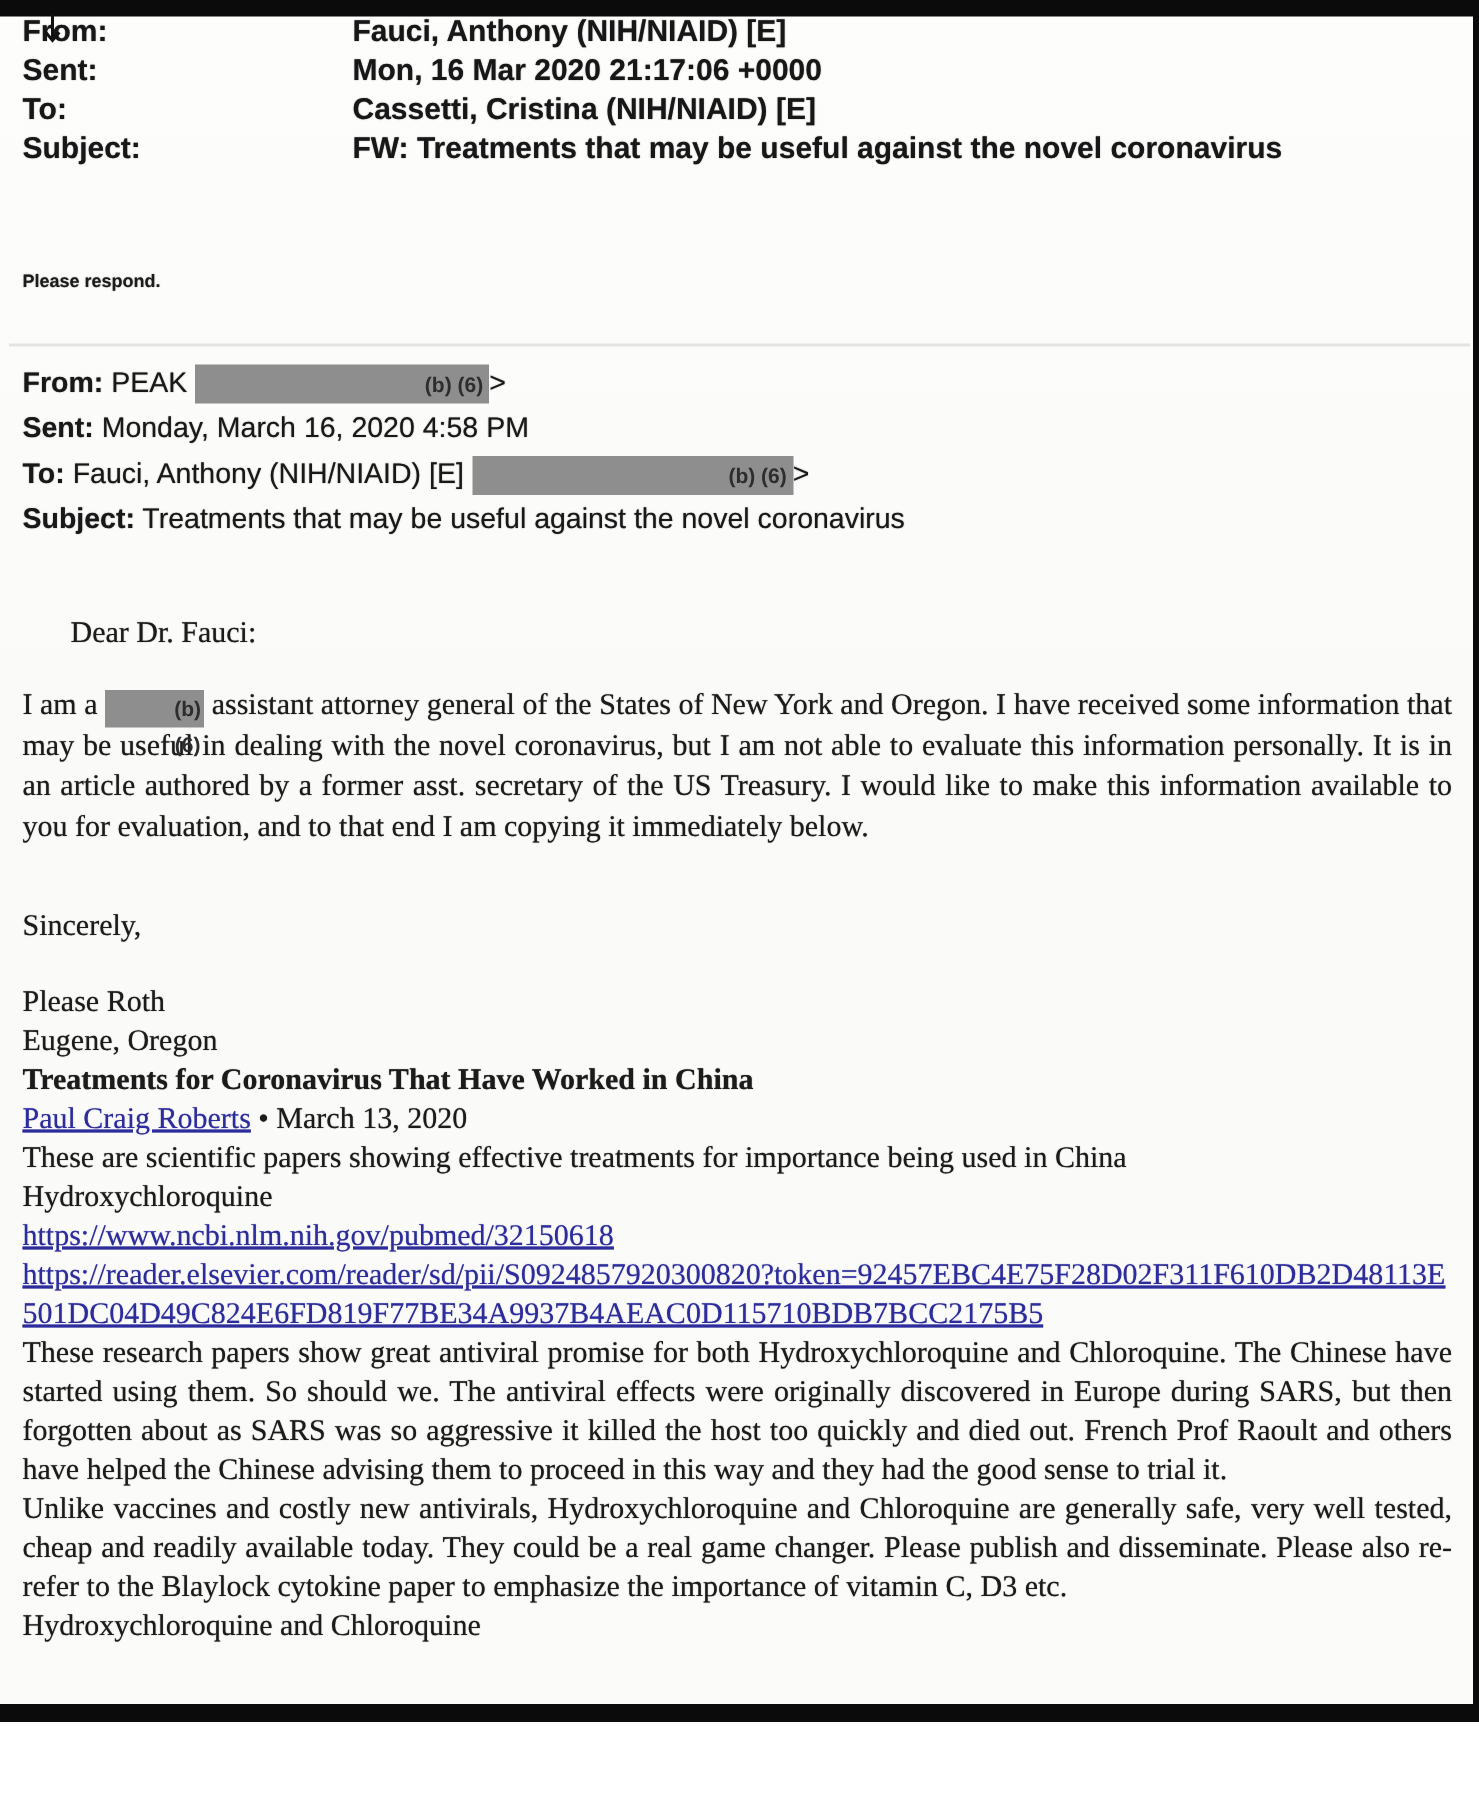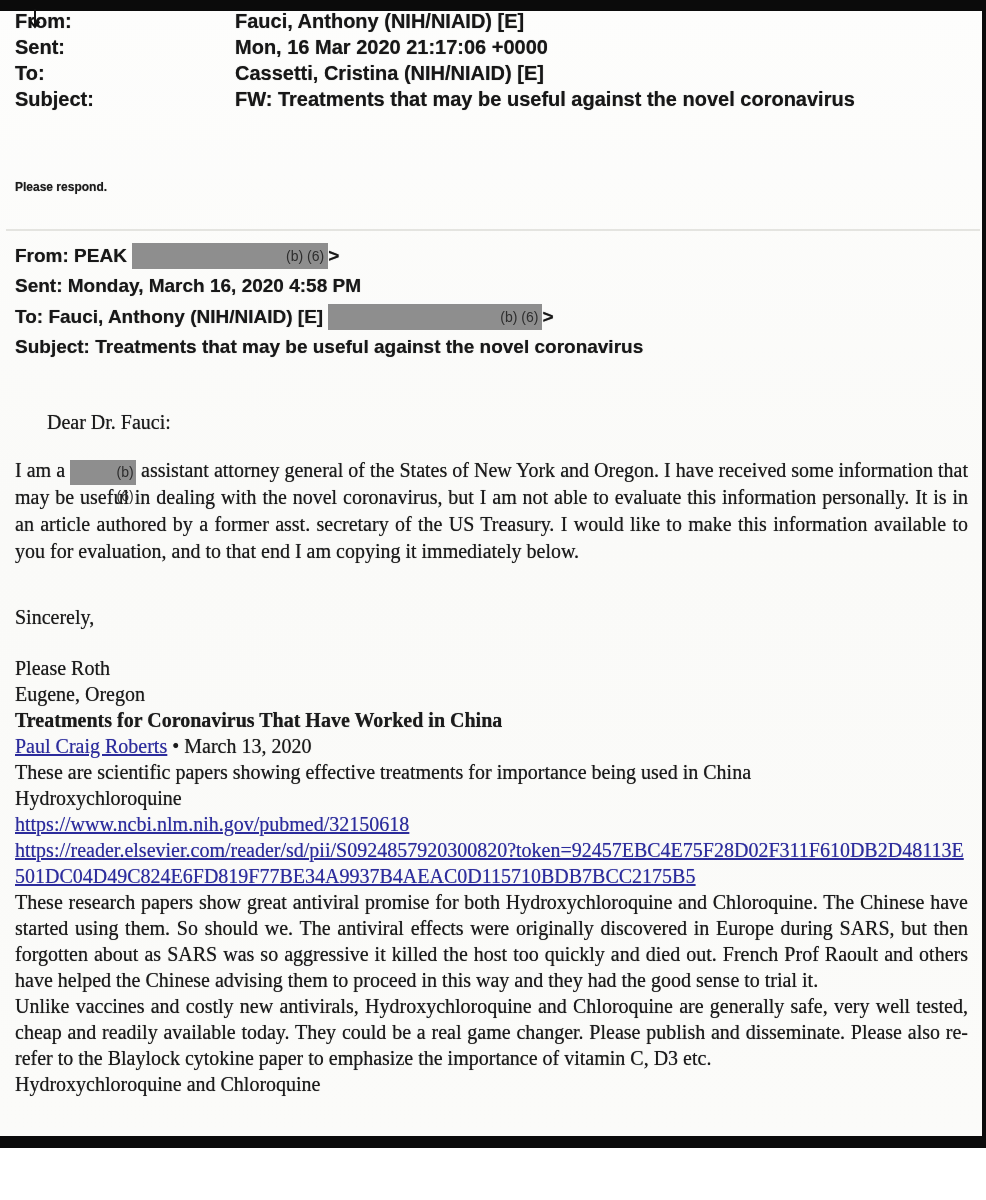--- a/index.html
+++ b/index.html
@@ -58,37 +58,37 @@
   
   .fwd-hdr {
     margin-top: 9px;
     font-family: "Liberation Sans", sans-serif;
     font-size: 19px;
     line-height: 30px;
     color: #181818;
     text-shadow: 0 0 0.8px rgba(25,25,25,0.65);
   }
   .fwd-row b { font-weight: 700; }
-  .fwd-row .val { font-weight: 700; }
+  .fwd-row .val { font-weight: 400; }
 
   .redact {
     display: inline-block;
     background: #8e8e8e;
     height: 26px;
     vertical-align: text-bottom;
     position: relative;
     top: 3px;
   }
   .redact-from { width: 196px; }
   .redact-to   { width: 214px; }
   .redact-label {
     display: block;
     font-family: "Liberation Sans", sans-serif;
     font-size: 14px;
-    font-weight: 400;
+    font-weight: 700;
     color: #2d2d2d;
     line-height: 26px;
     text-align: right;
     padding-right: 4px;
     text-shadow: none;
     margin-left: 44px;
   }
   .redact-inline {
     width: 66px;
     height: 25px;

